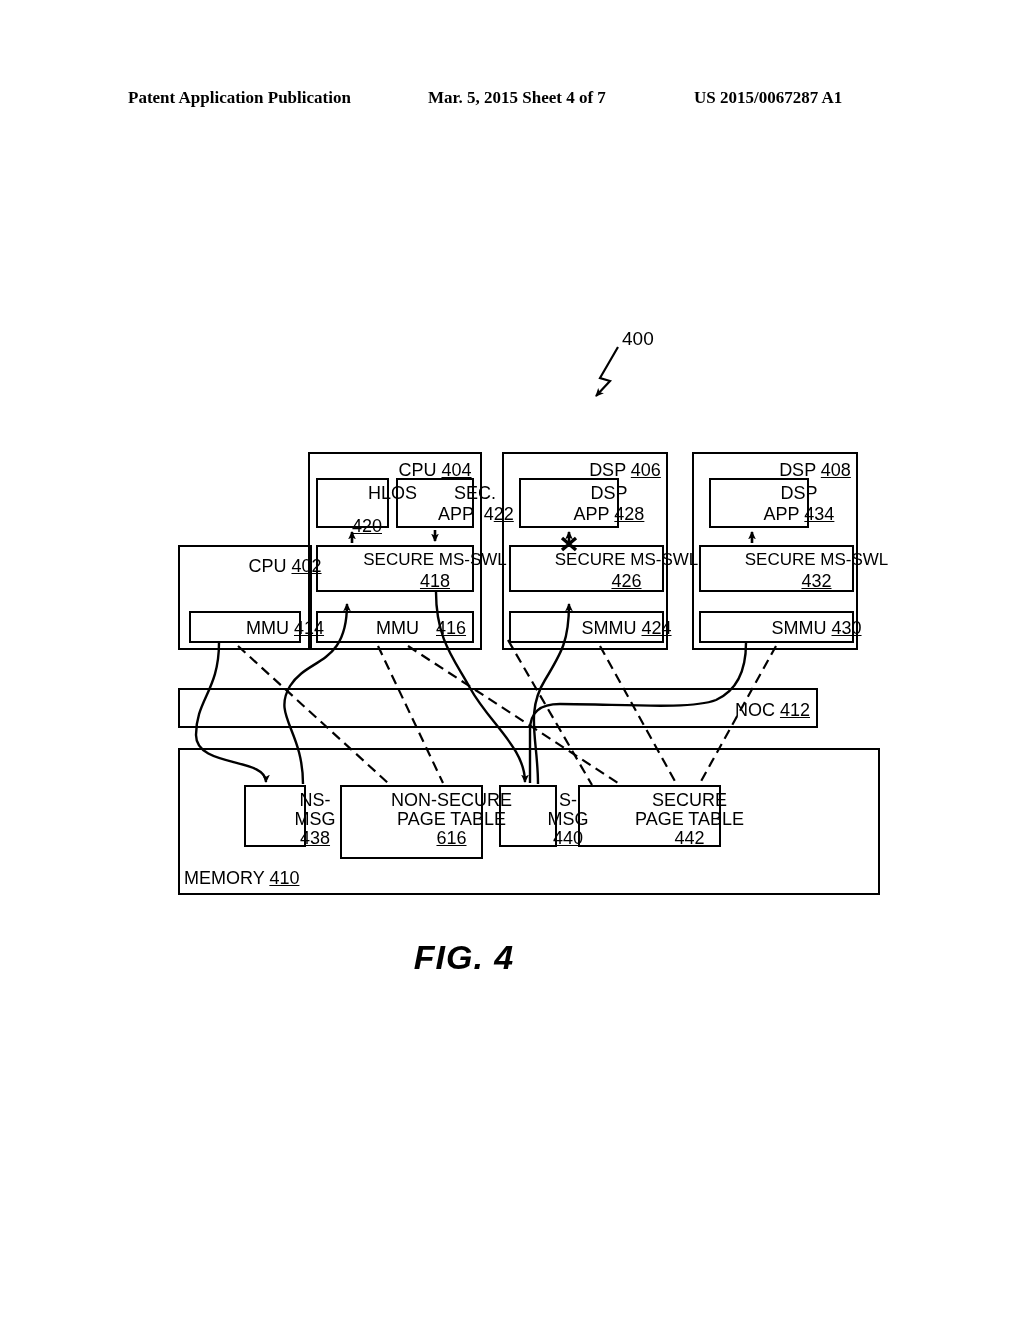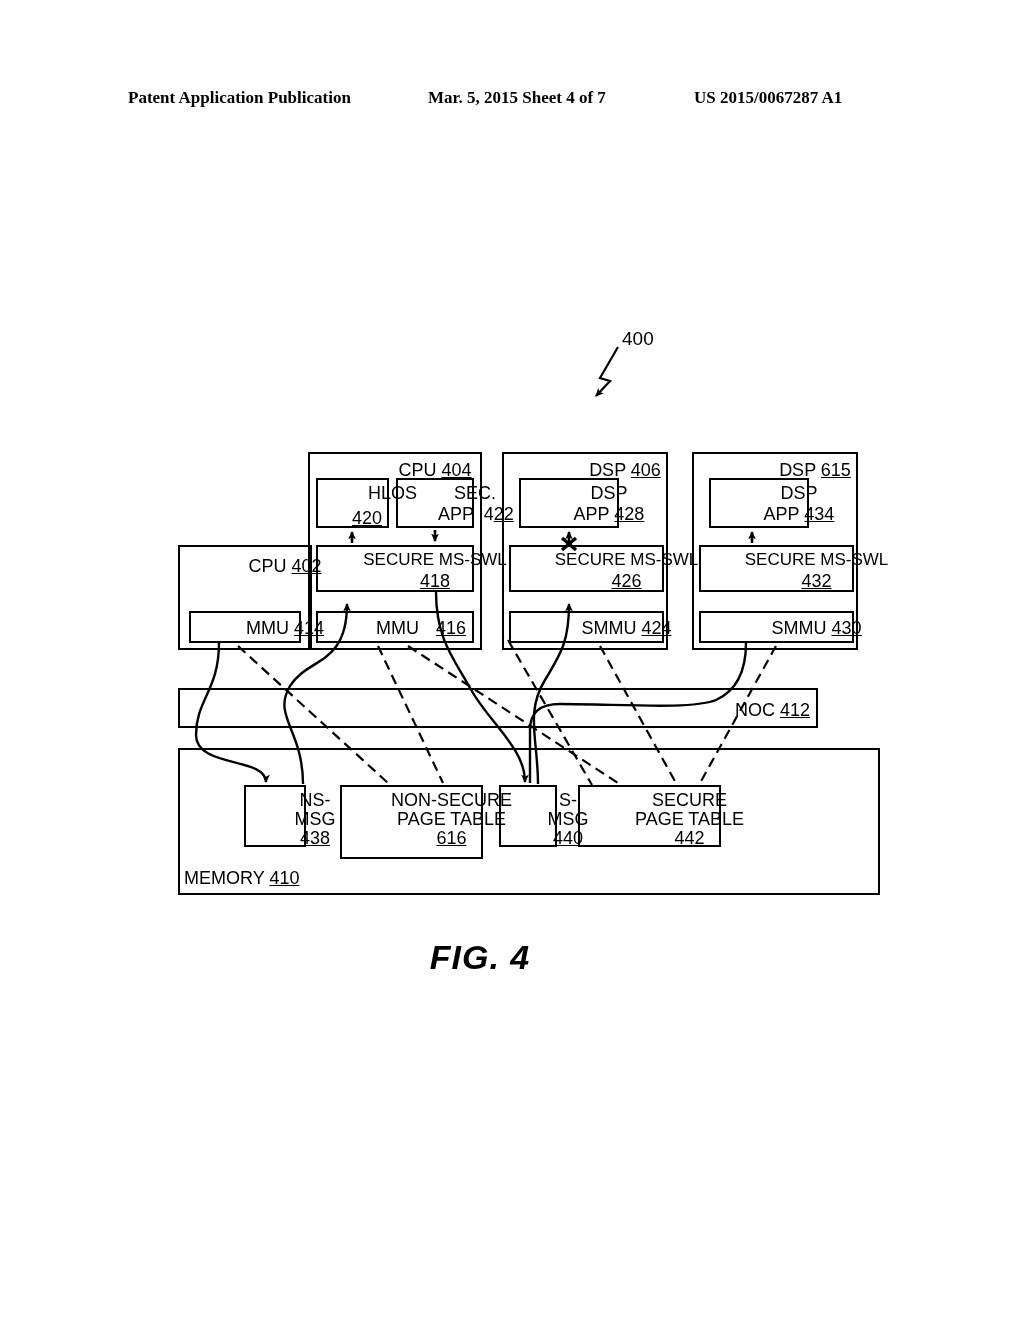--- a/index.html
+++ b/index.html
@@ -10,21 +10,21 @@
   #hdr{position:absolute;left:0;top:88px;width:816px;height:26px;}
   #hdr .h{position:absolute;top:0;font-family:"Liberation Serif",serif;
           font-weight:bold;font-size:17px;white-space:nowrap;}
   #hdr-pub{left:128px;}
   #hdr-date{left:428px;}
   #hdr-num{left:680px;margin-left:14px;}
 
   
   #figcap{position:absolute;left:0;top:938px;width:928px;text-align:center;
           font-family:"Liberation Sans",sans-serif;font-weight:bold;font-style:italic;
-          font-size:34px;letter-spacing:1px;padding-left:16px;}
+          font-size:34px;letter-spacing:1px;}
 
   
   #lbl400{position:absolute;left:622px;top:328px;font-size:19px;}
 
   
   .bx{position:absolute;box-sizing:border-box;border:2px solid #000;background:transparent;}
   .lbl{position:absolute;font-size:18px;line-height:20px;white-space:nowrap;}
   .ctr{left:0;width:100%;text-align:center;margin-left:40px;}
   .u{text-decoration:underline;}
 
@@ -56,21 +56,21 @@
 </div>
 
 <div class="bx" style="left:308px;top:452px;width:174px;height:198px;">
   <div class="lbl ctr" style="top:6px;">
     <span>CPU</span>
     <span class="u">404</span>
   </div>
 </div>
 <div class="bx" style="left:316px;top:478px;width:73px;height:50px;">
   <div class="lbl ctr" style="top:3px;">HLOS</div>
-  <div class="lbl" style="top:28px;right:5px;margin-left:10px;">
+  <div class="lbl" style="top:36px;right:5px;margin-left:10px;">
     <span class="u">420</span>
   </div>
 </div>
 <div class="bx" style="left:396px;top:478px;width:78px;height:50px;">
   <div class="lbl ctr" style="top:3px;">SEC.</div>
   <div class="lbl ctr" style="top:24px;">
     <span>APP</span>
     <span>&nbsp;4</span><span class="u">22</span>
   </div>
 </div>
@@ -109,21 +109,21 @@
 <div class="bx" style="left:509px;top:611px;width:155px;height:32px;text-decoration:underline;">
   <div class="lbl ctr" style="top:5px;">
     <span>SMMU</span>
     <span class="u">424</span>
   </div>
 </div>
 
 <div class="bx" style="left:692px;top:452px;width:166px;height:198px;">
   <div class="lbl ctr" style="top:6px;">
     <span>DSP</span>
-    <span class="u">615</span>
+    <span class="u">408</span>
   </div>
 </div>
 <div class="bx" style="left:709px;top:478px;width:100px;height:50px;">
   <div class="lbl ctr" style="top:3px;">DSP</div>
   <div class="lbl ctr" style="top:24px;">
     <span>APP</span>
     <span class="u">434</span>
   </div>
 </div>
 <div class="bx" style="left:699px;top:545px;width:155px;height:47px;">

